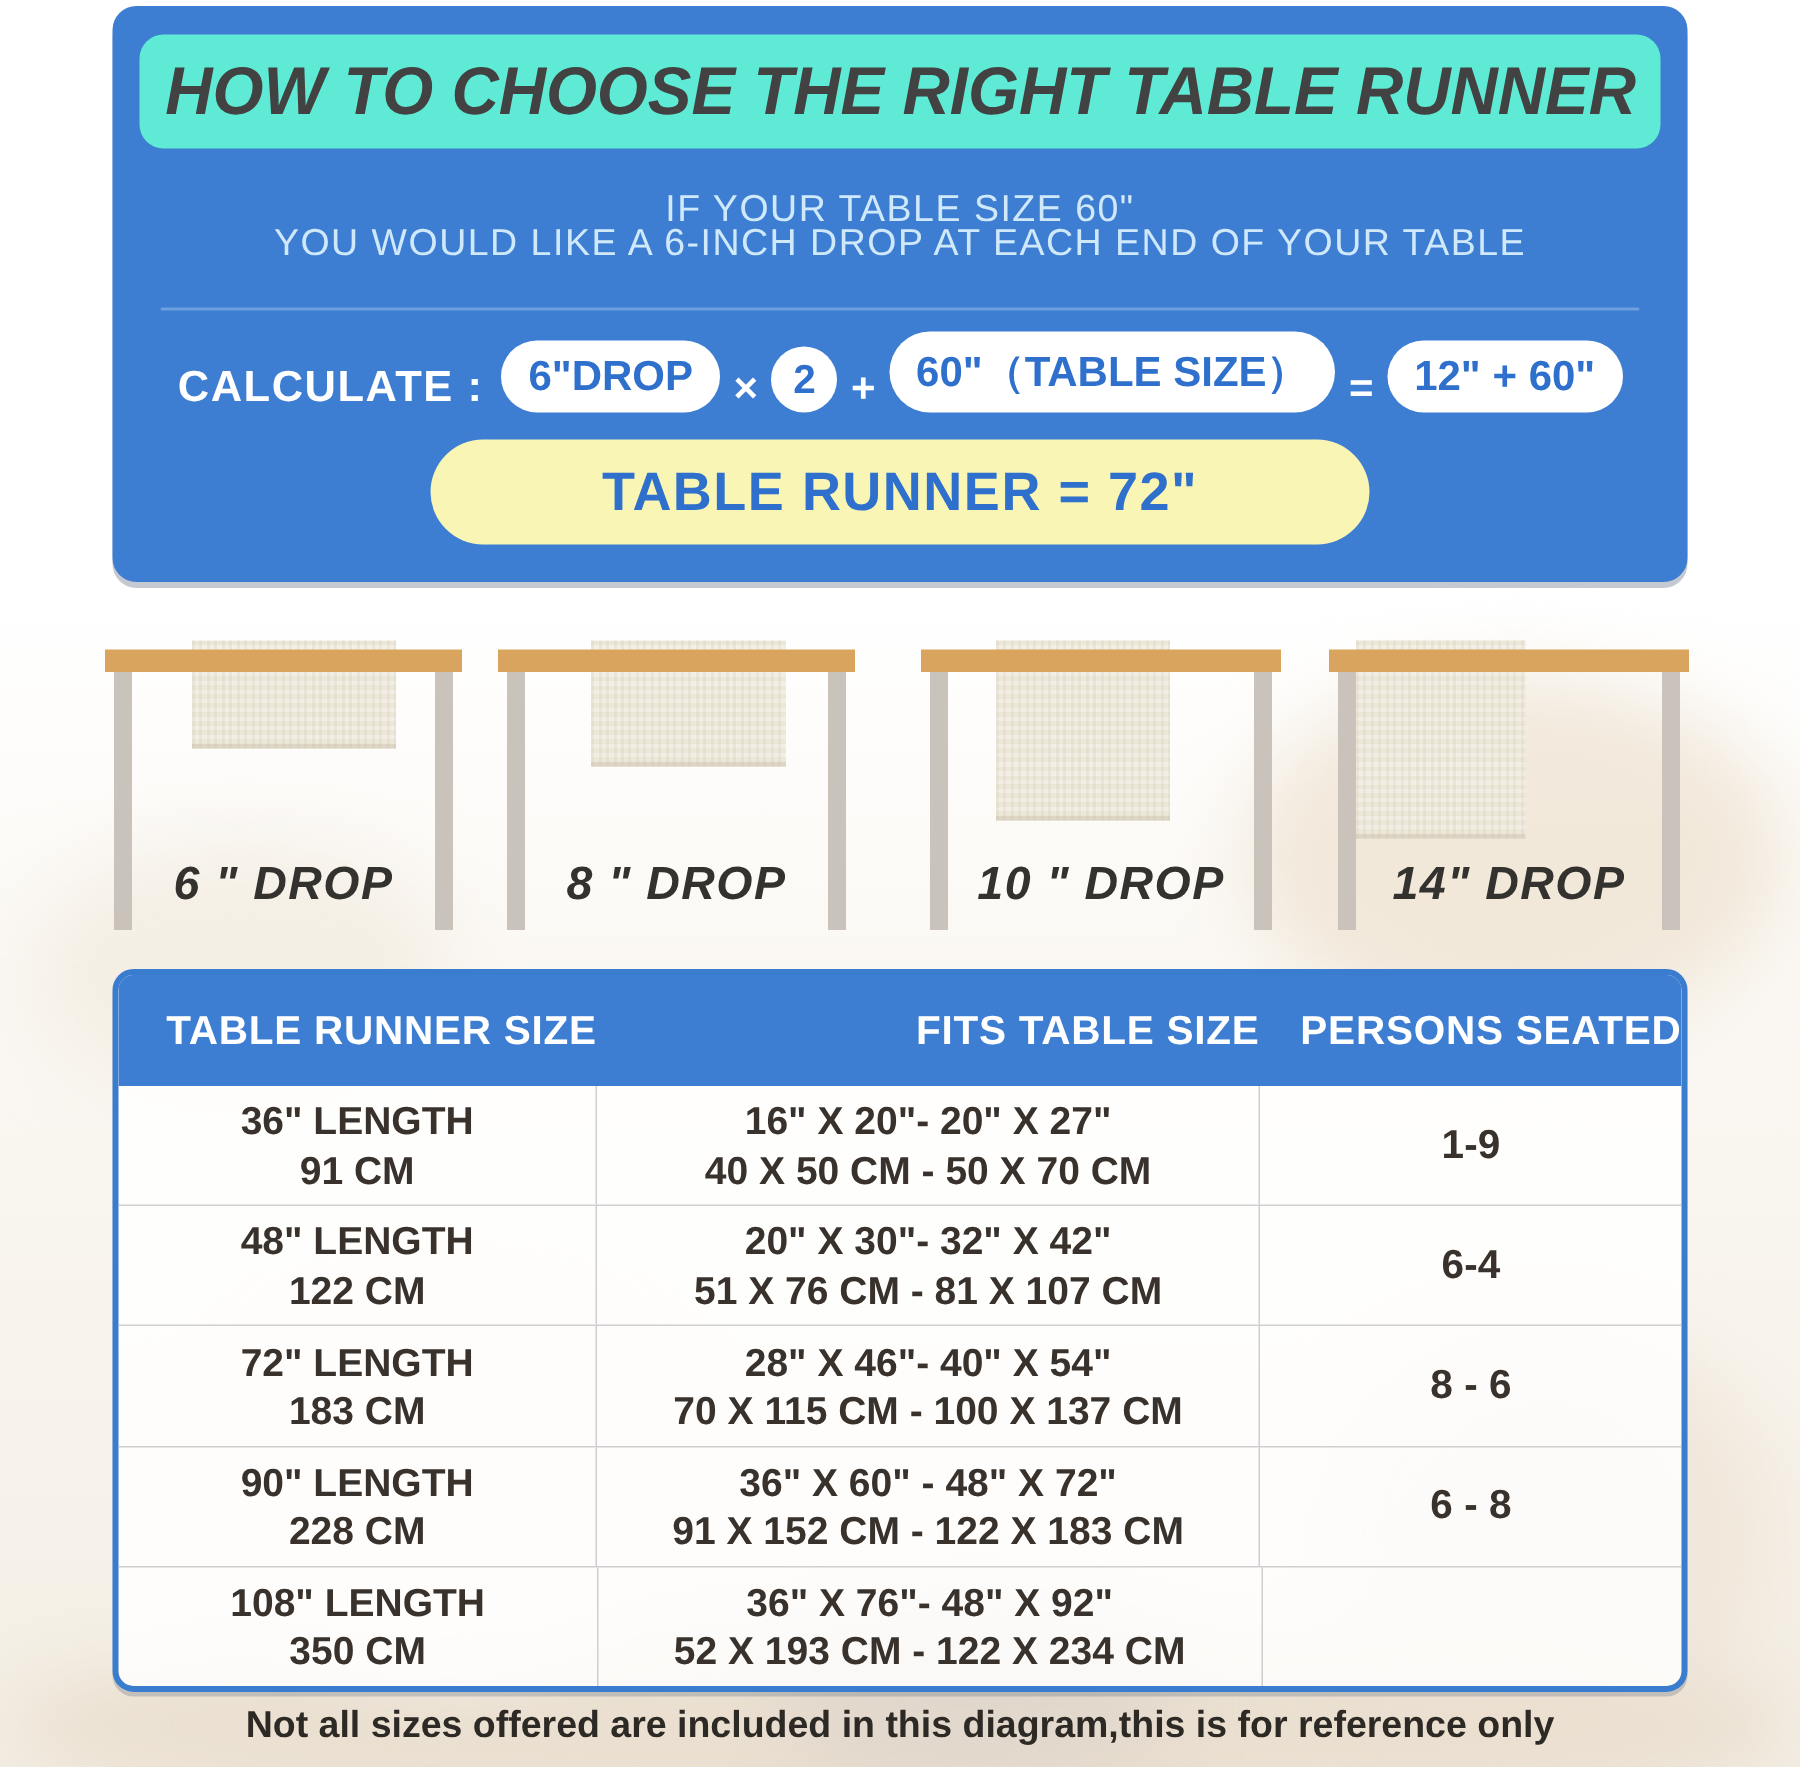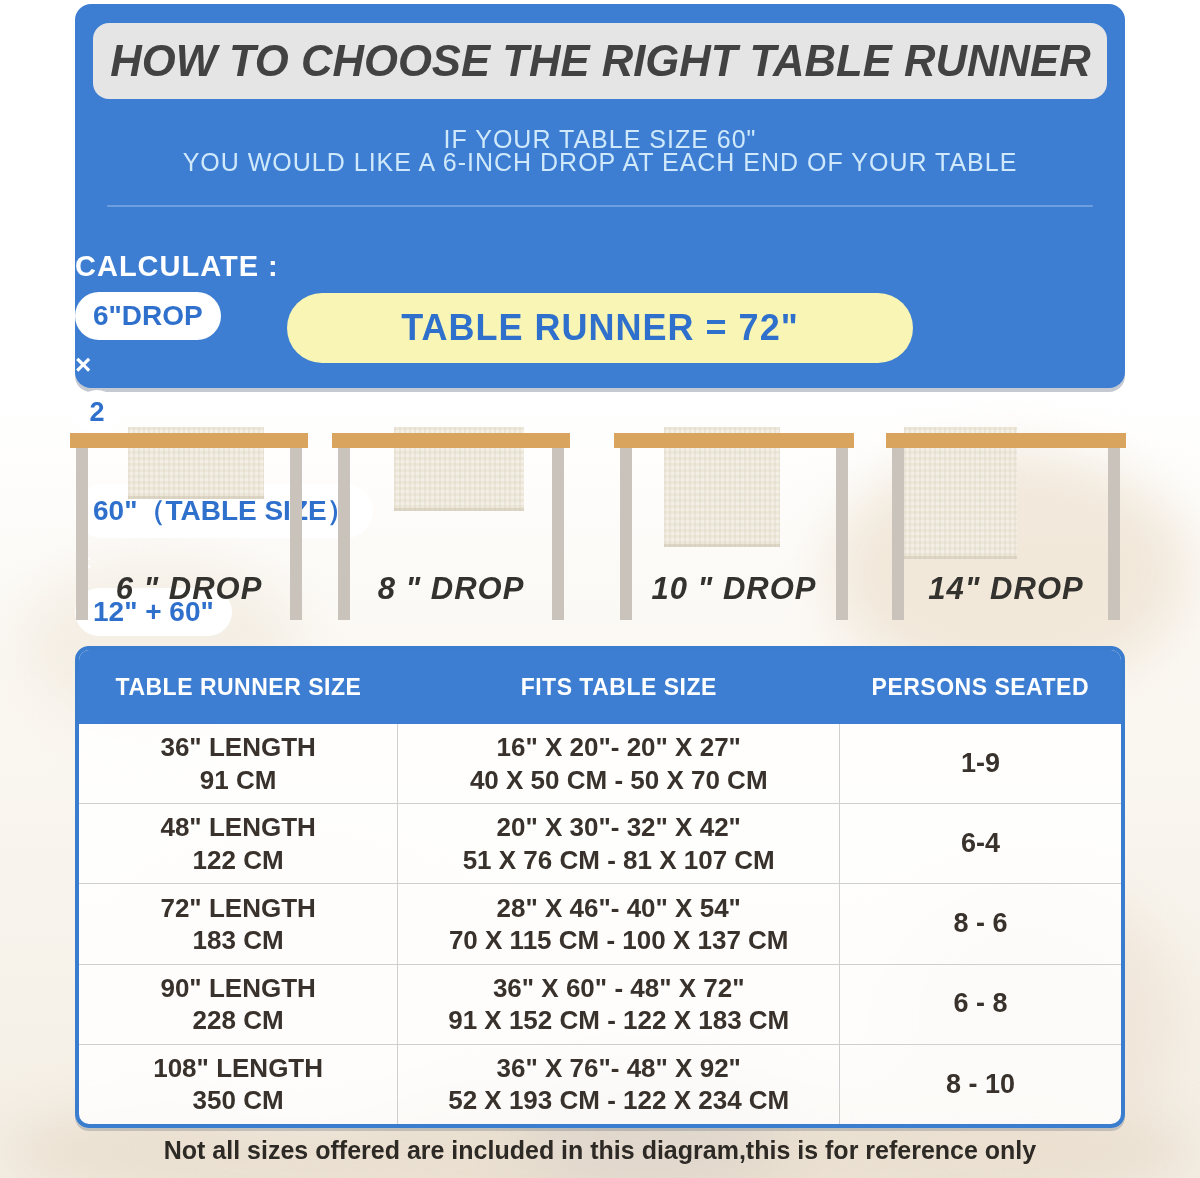--- a/index.html
+++ b/index.html
@@ -22,40 +22,40 @@
   .blob.b6{left:520px; top:1060px; width:260px; height:140px; background:rgba(214,206,200,0.45);}
 
   
   .panel{
     position:absolute; left:75px; top:4px; width:1050px; height:384px;
     background:#3d7ed3; border-radius:16px;
     box-shadow:0 4px 0 rgba(47,62,89,0.28);
   }
   .title-box{
     position:absolute; left:18px; top:19px; width:1014px; height:76px;
-    background:#e5e5e5; border-radius:16px;
+    background:#5eead4; border-radius:16px;
     display:flex; align-items:center; justify-content:center;
   }
   .title{
     font-size:45px; font-weight:bold; font-style:italic; color:#424242;
     white-space:nowrap; transform:scaleX(0.97); letter-spacing:0;
   }
   .sub{
     position:absolute; left:0; width:100%; text-align:center;
     color:#cfe9fb; font-size:25px; letter-spacing:1px; margin:0; white-space:nowrap;
   }
   .sub1{top:121px;}
   .sub2{top:144px;}
   .divider{
     position:absolute; left:32px; right:32px; top:201px; height:2px;
     background:rgba(255,255,255,0.25); border-radius:1px;
   }
   .calc-row{
-    position:absolute; top:246px; left:0; width:100%;
-    display:flex; align-items:flex-start; justify-content:center; gap:9px;flex-direction:column;
+    position:absolute; top:217px; left:0; width:100%;
+    display:flex; align-items:flex-end; justify-content:center; gap:9px;
   }
   .calc-label{color:#ffffff; font-weight:bold; font-size:29px; letter-spacing:1px; margin-right:3px; white-space:nowrap;}
   .pill{
     background:#ffffff; color:#2f70cc; font-weight:bold; font-size:28px;
     padding:8px 18px; border-radius:28px; white-space:nowrap;
   }
   .op{color:#ffffff; font-weight:bold; font-size:28px;}
   .circle{
     background:#ffffff; color:#2f70cc; font-weight:bold; font-size:27px;
     width:44px; height:44px; border-radius:50%;
@@ -98,22 +98,22 @@
   .size-table{
     position:absolute; left:75px; top:646px; width:1050px; height:482px;
     box-sizing:border-box; border:4px solid #3a7ccd; border-radius:14px;
     overflow:hidden; background:rgba(255,255,255,0.84);
     box-shadow:0 3px 0 rgba(47,62,89,0.22);
   }
   .st-header{
     display:flex; height:74px; background:#3d7ed3; align-items:center;
   }
   .st-header .hcell{
-    color:#ffffff; font-weight:bold; font-size:23px; letter-spacing:0.5px;
-    text-align:center;
+    color:#ffffff; font-weight:bold; font-size:27px; letter-spacing:0.5px;
+    text-align:right;
   }
   .c1{width:30.6%;} .c2{width:42.4%;} .c3{width:27%;}
   .st-body{display:flex; flex-direction:column; height:calc(100% - 74px);}
   .st-row{flex:1; display:flex; border-top:1px solid rgba(150,150,158,0.45);}
   .st-row:first-child{border-top:none;}
   .st-cell{
     display:flex; flex-direction:column; justify-content:center; align-items:center;
     text-align:center; color:#39322c; font-weight:bold; line-height:1.25;
   }
   .st-cell.c2{border-left:1px solid rgba(150,150,158,0.45); border-right:1px solid rgba(150,150,158,0.45);}
@@ -262,23 +262,20 @@
 
       <div class="st-row">
         <div class="st-cell c1">
           <span class="ln">108" LENGTH</span>
           <span class="ln">350 CM</span>
         </div>
         <div class="st-cell c2">
           <span class="ln">36" X 76"- 48" X 92"</span>
           <span class="ln">52 X 193 CM - 122 X 234 CM</span>
         </div>
-        <div class="st-cell c3">
-          <span class="ln">8 - 10</span>
-        </div>
       </div>
 
     </div>
   </section>
 
   <div class="footer-note">Not all sizes offered are included in this diagram,this is for reference only</div>
 
 </div>
 
 </body></html>

